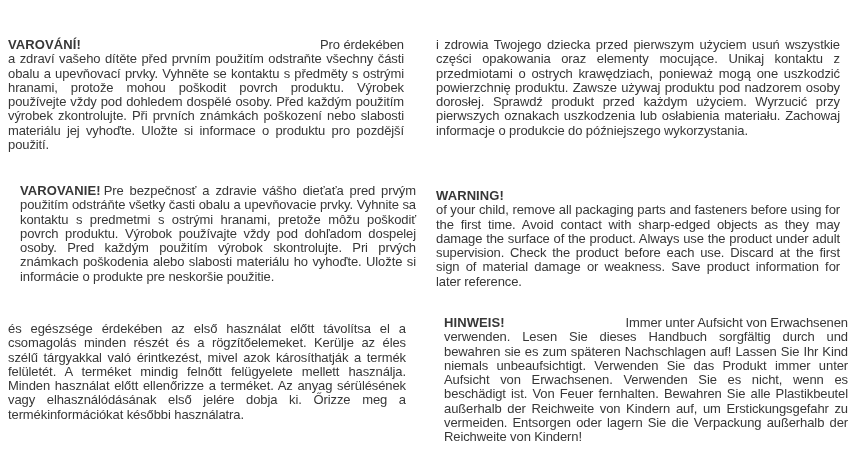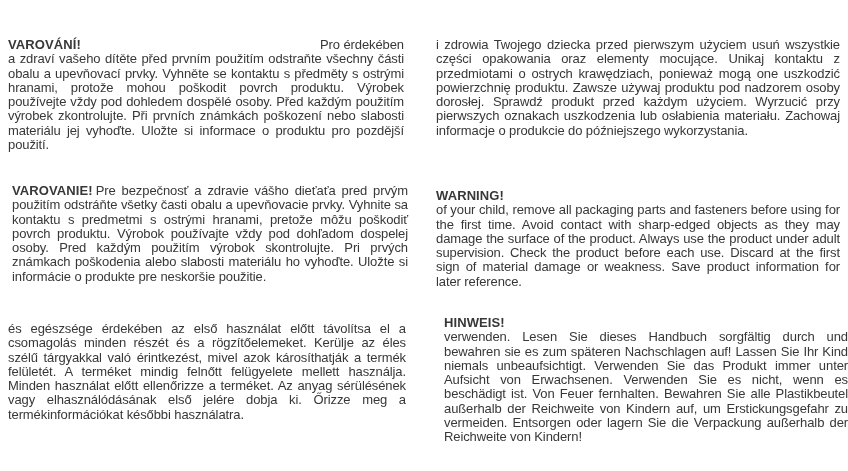--- a/index.html
+++ b/index.html
@@ -15,21 +15,21 @@
     overflow: hidden;
   }
   .sec {
     position: absolute;
     color: #373737;
     font-size: 13px;
     line-height: 14.3px;
     letter-spacing: -0.1px;
   }
   .sec-cz { left: 8px;   top: 38px;  width: 396px; }
-  .sec-sk { left: 12px;   top: 184px; width: 396px; }
+  .sec-sk { left: 20px;   top: 184px; width: 396px; }
   .sec-hu { left: 8px;   top: 322px; width: 398px; }
   .sec-pl { left: 436px; top: 38px;  width: 404px; }
   .sec-en { left: 436px; top: 189px; width: 404px; }
   .sec-de { left: 444px; top: 316px; width: 404px; }
   .first-line {
     display: flex;
     justify-content: space-between;
     align-items: baseline;
     white-space: nowrap;
   }
@@ -73,15 +73,16 @@
 <section class="sec sec-en">
   <div class="first-line">
     <strong class="heading">WARNING!</strong>
   </div>
   <p class="body-text">of your child, remove all packaging parts and fasteners before using for the first time. Avoid contact with sharp-edged objects as they may damage the surface of the product. Always use the product under adult supervision. Check the product before each use. Discard at the first sign of material damage or weakness. Save product information for later reference.</p>
 </section>
 
 <section class="sec sec-de">
   <div class="first-line">
     <strong class="heading">HINWEIS!</strong>
+    <span class="lead">Immer unter Aufsicht von Erwachsenen</span>
   </div>
   <p class="body-text">verwenden. Lesen Sie dieses Handbuch sorgfältig durch und bewahren sie es zum späteren Nachschlagen auf! Lassen Sie Ihr Kind niemals unbeaufsichtigt. Verwenden Sie das Produkt immer unter Aufsicht von Erwachsenen. Verwenden Sie es nicht, wenn es beschädigt ist. Von Feuer fernhalten. Bewahren Sie alle Plastikbeutel außerhalb der Reichweite von Kindern auf, um Erstickungsgefahr zu vermeiden. Entsorgen oder lagern Sie die Verpackung außerhalb der Reichweite von Kindern!</p>
 </section>
 
 </body></html>

